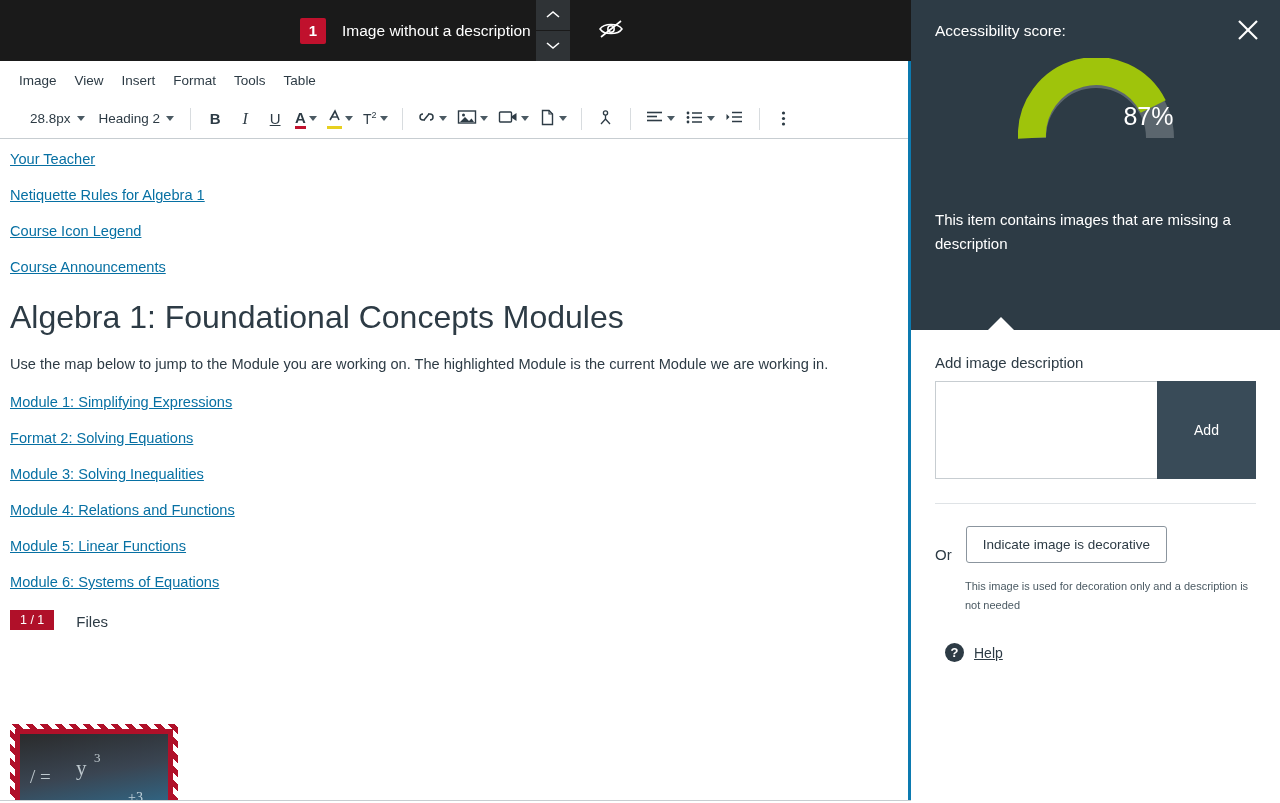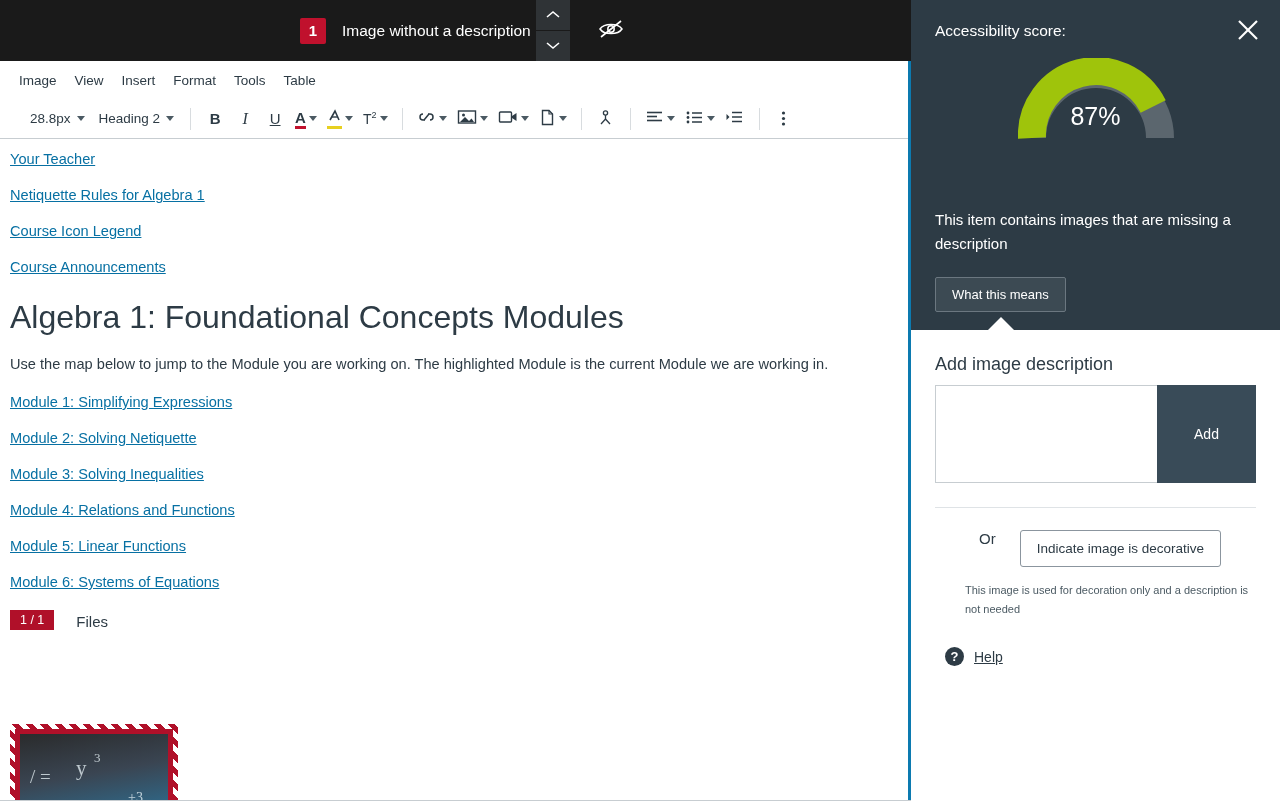--- a/index.html
+++ b/index.html
@@ -248,21 +248,21 @@
   }
   .gauge {
     position: relative;
     width: 156px; height: 84px;
     overflow: hidden;
   }
   .gauge svg { display: block; }
   .gauge-pct {
     position: absolute;
     left: 0; top: 44px; width: 156px;
-    text-align: center;
+    text-align: right;
     font-size: 25px;
     color: #ffffff;
   }
   .panel-msg {
     position: absolute;
     left: 24px; top: 208px;
     width: 320px;
     font-size: 15px;
     line-height: 24px;
     color: #ffffff;
@@ -284,21 +284,21 @@
     width: 0; height: 0;
     border-left: 14px solid transparent;
     border-right: 14px solid transparent;
     border-bottom: 14px solid #ffffff;
   }
 
   .panel-body {
     padding: 24px 24px 0 24px;
   }
   .panel-label {
-    font-size: 18px;
+    font-size: 15px;
     color: #2d3b45;
     margin-bottom: 10px;
   }
   .desc-row {
     display: flex;
     height: 98px;
     margin-bottom: 2px;
   }
   .desc-input {
     flex: 1;
@@ -317,21 +317,21 @@
     color: #ffffff;
     border: 1px solid #394b58;
     font-size: 14px;
     cursor: pointer;
   }
   .hr {
     border: none; border-top: 1px solid #dfe3e6;
     margin: 24px 0 22px 0;
   }
   .or-row {
-    display: flex; align-items: flex-start; gap: 24px; margin-left: 44px;
+    display: flex; align-items: flex-end; gap: 14px;
   }
   .or-text { font-size: 15px; color: #2d3b45; }
   .decor-btn {
     background: #ffffff;
     border: 1px solid #8b959e;
     color: #2d3b45;
     font-size: 13.5px;
     padding: 10px 16px;
     cursor: pointer;
     border-radius: 3px;
@@ -558,21 +558,21 @@
     <div class="doc">
       <a class="link">Your Teacher</a>
       <a class="link">Netiquette Rules for Algebra 1</a>
       <a class="link">Course Icon Legend</a>
       <a class="link">Course Announcements</a>
 
       <h2>Algebra 1: Foundational Concepts Modules</h2>
       <p class="para">Use the map below to jump to the Module you are working on.  The highlighted Module is the current Module we are working in.</p>
 
       <a class="modlink">Module 1: Simplifying Expressions</a>
-      <a class="modlink">Module 2: Solving Netiquette</a>
+      <a class="modlink">Format 2: Solving Equations</a>
       <a class="modlink">Module 3: Solving Inequalities</a>
       <a class="modlink">Module 4: Relations and Functions</a>
       <a class="modlink">Module 5: Linear Functions</a>
       <a class="modlink">Module 6: Systems of Equations</a>
 
       <div class="files-row">
         <div class="img-badge">1 / 1</div>
         <div class="files-label">Files</div>
       </div>
 
@@ -609,21 +609,20 @@
         <div class="gauge">
           <svg width="156" height="84" viewBox="0 0 156 84">
             <path d="M14 80 A64 64 0 0 1 142 80" fill="none" stroke="#5b666e" stroke-width="28" stroke-linecap="butt"></path>
             <path d="M14 80 A64 64 0 0 1 135.2 48.5" fill="none" stroke="#9fc40b" stroke-width="28" stroke-linecap="butt"></path>
           </svg>
           <div class="gauge-pct">87%</div>
         </div>
       </div>
 
       <div class="panel-msg">This item contains images that are missing a description</div>
-      <button class="what-btn">What this means</button>
       <div class="notch"></div>
     </div>
 
     <div class="panel-body">
       <div class="panel-label">Add image description</div>
       <div class="desc-row">
         <textarea class="desc-input" placeholder="" style=""></textarea>
         <button class="add-btn">Add</button>
       </div>
 

